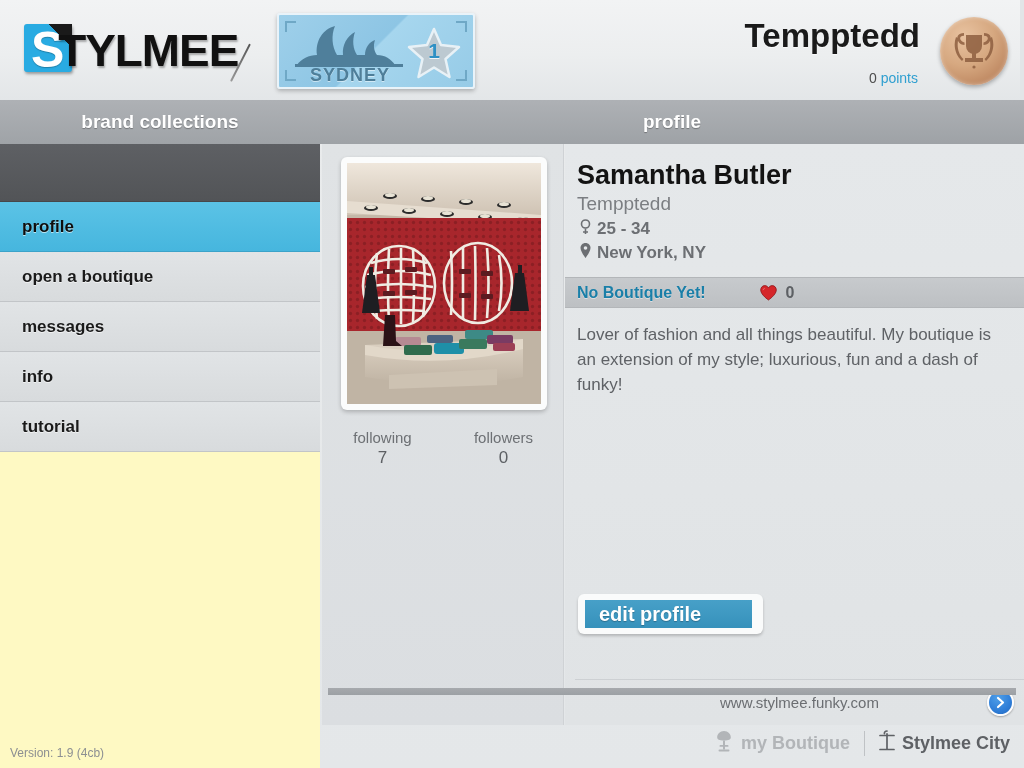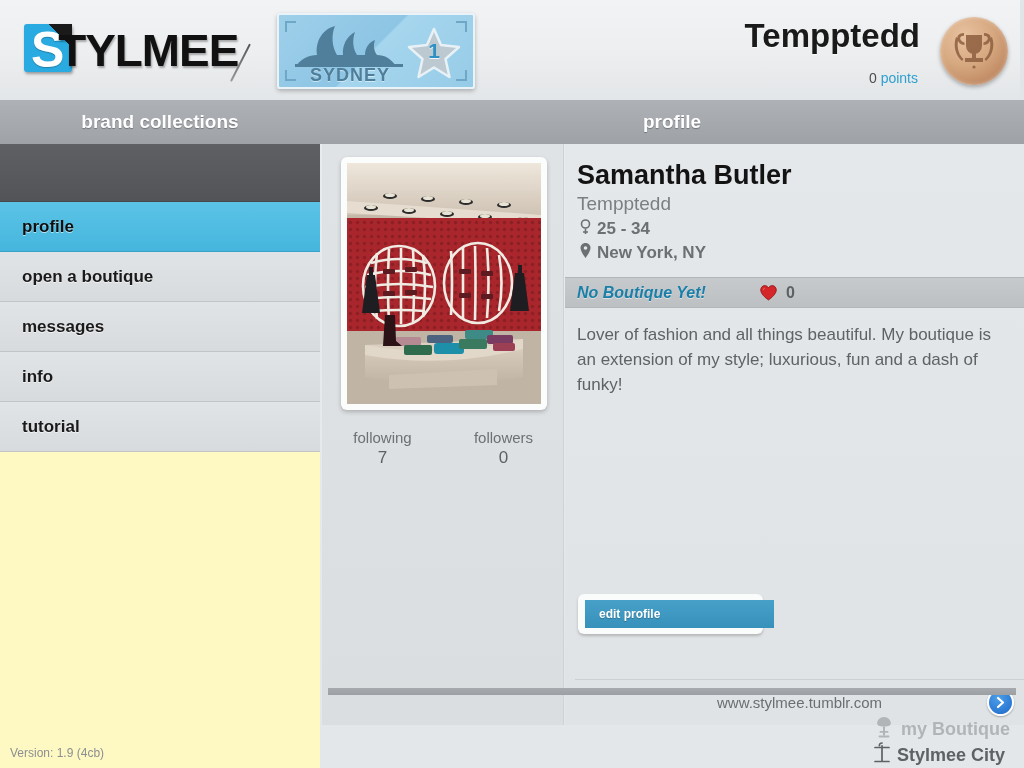--- a/index.html
+++ b/index.html
@@ -163,21 +163,20 @@
 
   .boutique-bar {
     position: absolute; left: 0; top: 133px; width: 459px; height: 31px;
     background: linear-gradient(180deg,#c7cacd 0%,#bdc0c3 100%);
     border-top: 1px solid #b3b6b9; border-bottom: 1px solid #b3b6b9;
     display: flex; align-items: center;
   }
   .boutique-text {
     margin-left: 12px; font-size: 16px; font-weight: bold; color: #1a7fa8;
     text-shadow: 0 1px 0 rgba(255,255,255,0.45);
-    font-style: italic;
   }
   .heart { margin-left: 54px; width: 17px; height: 16px; }
   .likes { margin-left: 9px; font-size: 16px; font-weight: bold; color: #5d6064; }
 
   .bio {
     position: absolute; left: 12px; top: 178px; width: 432px;
     font-size: 17px; line-height: 25px; color: #5f6266;
   }
   .url-row {
     position: absolute; left: 10px; bottom: 0; width: 449px; height: 46px;
@@ -191,35 +190,35 @@
     border: 2px solid #fdfdfd; box-shadow: 0 1px 2px rgba(0,0,0,0.3);
     display: flex; align-items: center; justify-content: center; cursor: pointer;
   }
 
   .edit-frame {
     position: absolute; left: 258px; top: 494px; width: 185px; height: 40px;
     background: #fafbfb; border-radius: 6px; padding: 6px 7px;
     box-shadow: 0 2px 3px rgba(0,0,0,0.2);
   }
   .edit-btn {
-    width: 189px; height: 28px; border: 0; cursor: pointer;
+    width: 167px; height: 28px; border: 0; cursor: pointer;
     background: linear-gradient(180deg,#47a0c8 0%,#3691bb 100%);
-    color: #fff; font-size: 12px; font-weight: bold; text-align: left; padding-left: 14px;
+    color: #fff; font-size: 20px; font-weight: bold; text-align: left; padding-left: 14px;
     font-family: "Liberation Sans", sans-serif;
     text-shadow: 0 1px 1px rgba(0,0,0,0.25);
   }
 
   .divider {
     position: absolute; left: 8px; top: 588px; width: 688px; height: 7px;
     background: linear-gradient(180deg,#a6a9ad 0%,#9ca0a4 100%);
   }
 
   .bottom-nav {
     position: absolute; right: 14px; top: 616px; height: 40px;
-    display: flex; align-items: flex-start; flex-direction: column;
+    display: flex; align-items: flex-end;
   }
   .nav-btn { display: flex; align-items: center; cursor: pointer; }
   .nav-label { font-size: 18px; font-weight: bold; margin-left: 7px; }
   .nav-mine .nav-label { color: #b2b5b8; }
   .nav-city .nav-label { color: #5e6165; }
   .nav-sep { width: 1px; height: 25px; background: #bfc2c5; margin: 0 14px; }
 </style>
 </head>
 <body>
 
@@ -434,21 +433,21 @@
             <path d="M8.5 15 C8.5 15 0.7 9.8 0.7 5 C0.7 2.3 2.6 0.6 4.8 0.6 C6.4 0.6 7.8 1.6 8.5 2.9 C9.2 1.6 10.6 0.6 12.2 0.6 C14.4 0.6 16.3 2.3 16.3 5 C16.3 9.8 8.5 15 8.5 15 Z" fill="#d5262a" stroke="#8e1418" stroke-width="0.8"></path>
             <path d="M4.3 3.2 C3.2 3.6 2.6 4.6 2.8 5.6 C3.6 4.4 4.4 3.7 5.3 3.5 Z" fill="#f08b8e" opacity="0.85"></path>
           </svg>
         </span>
         <span class="likes">0</span>
       </div>
 
       <div class="bio">Lover of fashion and all things beautiful.  My boutique is an extension of my style; luxurious, fun and a dash of funky!</div>
 
       <div class="url-row">
-        <span class="url-text">www.stylmee.tumblr.com</span>
+        <span class="url-text">www.stylmee.funky.com</span>
         <span class="url-go">
           <svg width="13" height="13" viewBox="0 0 13 13">
             <path d="M4 2 L9 6.5 L4 11" fill="none" stroke="#fff" stroke-width="2.2" stroke-linecap="round" stroke-linejoin="round"></path>
           </svg>
         </span>
       </div>
     </div>
 
     <div class="edit-frame">
       <button class="edit-btn">edit profile</button>

